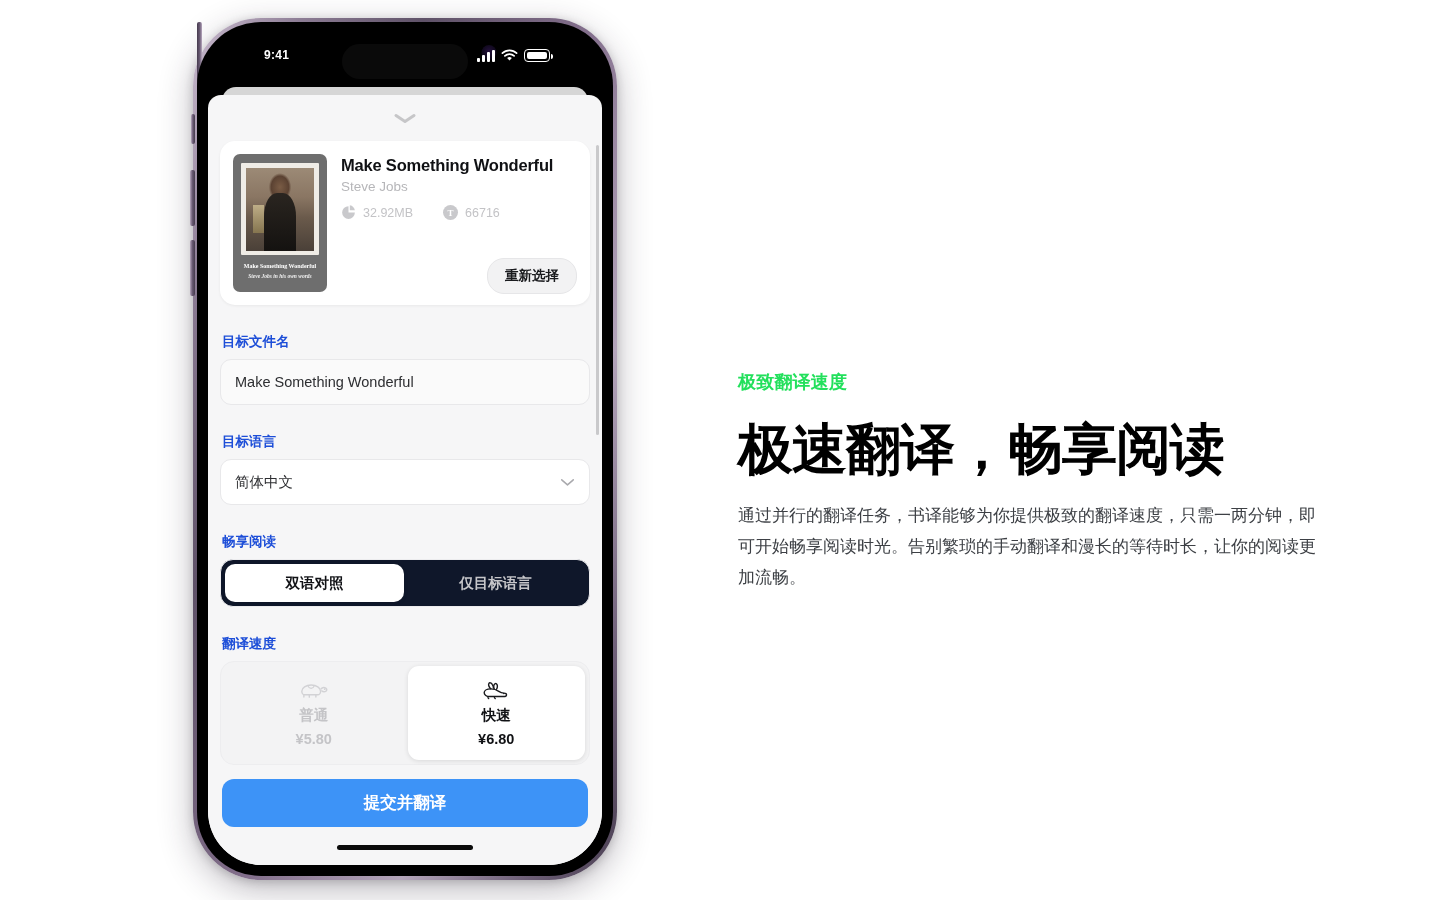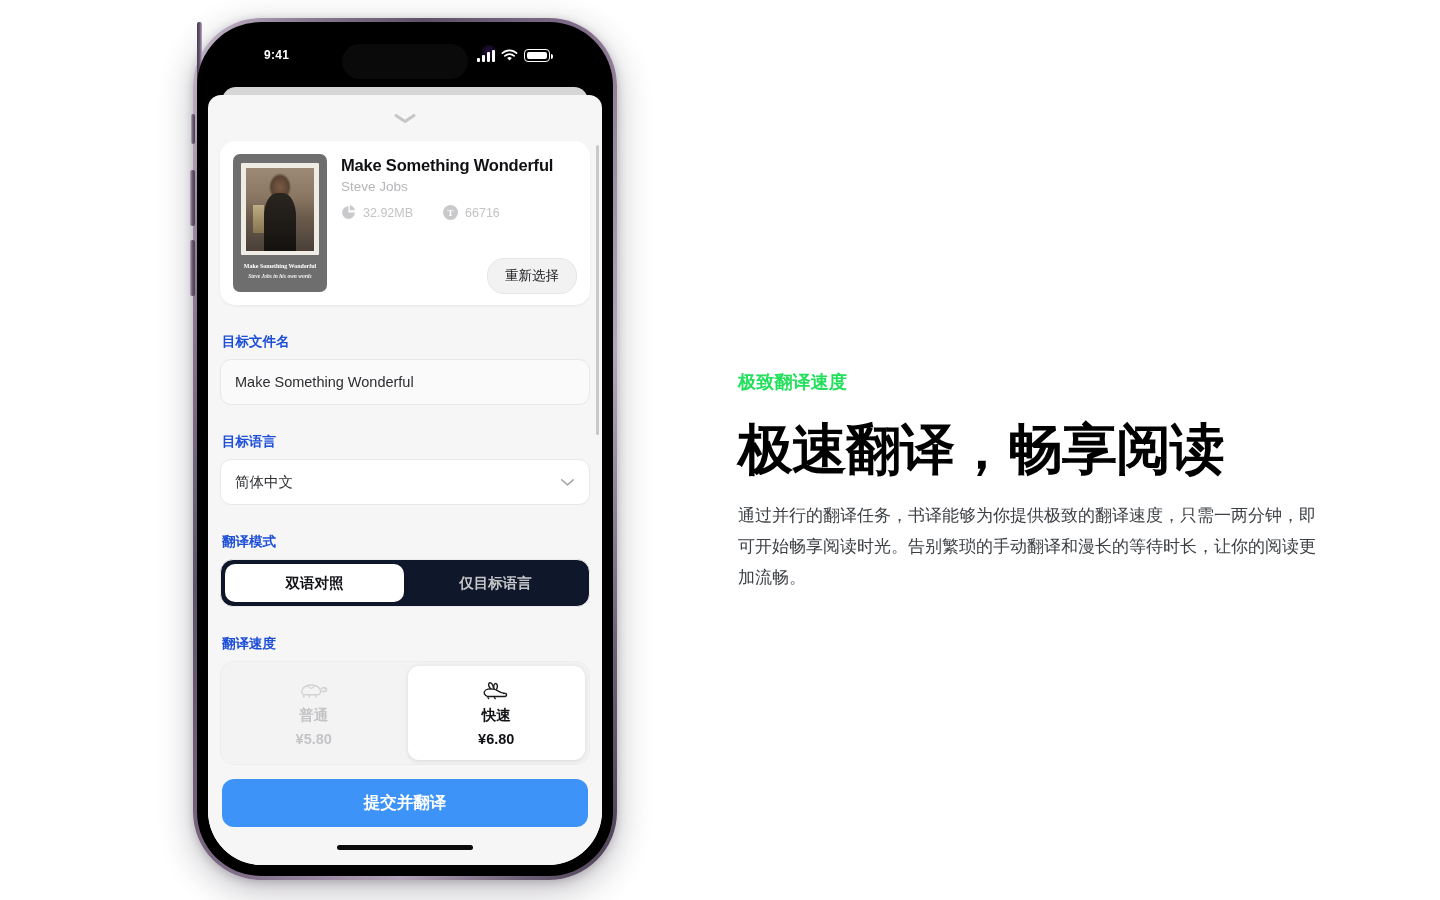--- a/index.html
+++ b/index.html
@@ -134,21 +134,21 @@
   .meta { display: flex; align-items: flex-end; gap: 7px; font-size: 12.5px; color: #c3c3c6; }
   .ico-pie { width: 15px; height: 15px; }
   .ico-t {
     width: 15px; height: 15px; border-radius: 50%; background: #c9c9cc; color: #fff;
     font-size: 9px; font-weight: bold; display: flex; align-items: center; justify-content: center;
     font-family: "Liberation Serif", serif;
   }
   .reselect {
     position: absolute; right: 0; bottom: -2px;
     background: #f2f2f3; border: 1px solid #e6e6e8; border-radius: 17px;
-    padding: 8px 17px; font-size: 13.5px; color: #1a1b1e; font-weight: normal;
+    padding: 8px 17px; font-size: 13.5px; color: #1a1b1e; font-weight: bold;
     white-space: nowrap;
   }
 
   .field-label { font-size: 13.5px; font-weight: bold; color: #1d4ed8; margin: 28px 0 8px 2px; }
   .text-input {
     background: #fafafa; border: 1px solid #e8e8ea; border-radius: 11px;
     height: 46px; display: flex; align-items: center; padding: 0 14px;
     font-size: 14.5px; color: #2d2e31;
   }
   .select-box {
@@ -294,21 +294,21 @@
               <div class="text-input">Make Something Wonderful</div>
 
               <div class="field-label">目标语言</div>
               <div class="select-box">
                 <span>简体中文</span>
                 <svg class="chev-sm" viewBox="0 0 16 10">
                   <path d="M1.6 2 8 7.6 14.4 2" stroke="#a9a9ad" stroke-width="1.7" fill="none" stroke-linecap="round" stroke-linejoin="round"></path>
                 </svg>
               </div>
 
-              <div class="field-label">翻译模式</div>
+              <div class="field-label">畅享阅读</div>
               <div class="segmented">
                 <div class="seg active">双语对照</div>
                 <div class="seg">仅目标语言</div>
               </div>
 
               <div class="field-label">翻译速度</div>
               <div class="speed-wrap">
                 <div class="speed">
                   <svg width="30" height="20" viewBox="0 0 32 21">
                     <path d="M6 15.5c-1.5 0-3-1.6-3-3.8C3 8.2 7.4 5.2 13 5.2s10 3 10 6.5c0 2.2-1.5 3.8-3 3.8z" fill="none" stroke="#d2d2d5" stroke-width="1.5" stroke-linejoin="round"></path>

